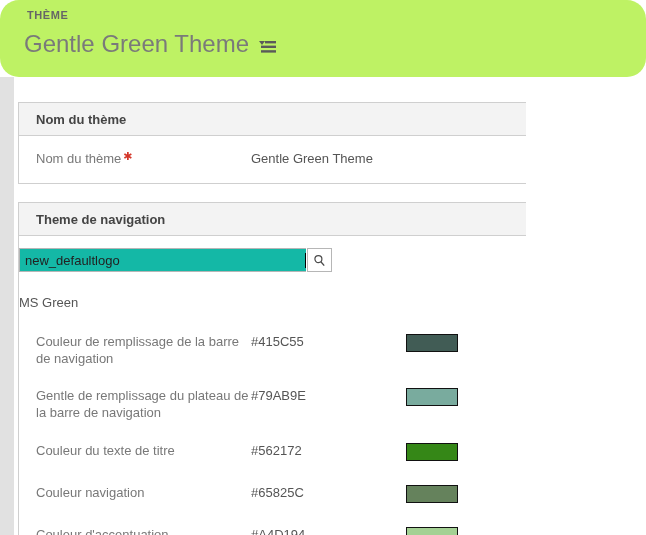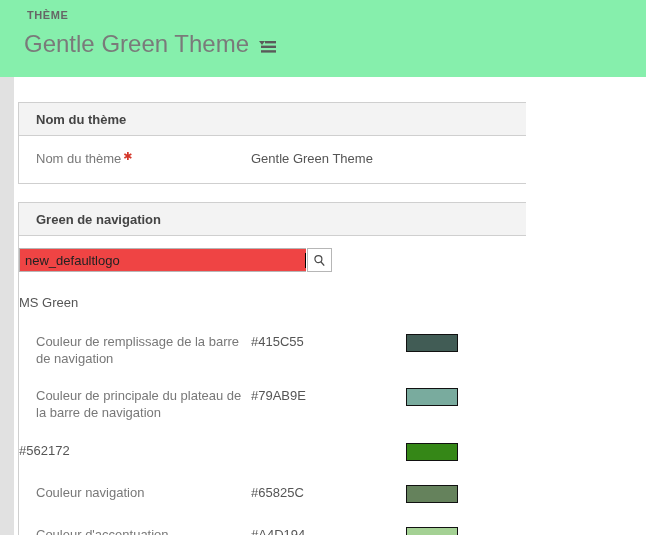--- a/index.html
+++ b/index.html
@@ -16,22 +16,23 @@
     -webkit-font-smoothing: antialiased;
   }
 
   
   .page-header {
     position: absolute;
     left: 0;
     top: 0;
     width: 646px;
     height: 77px;
-    background: #86efac;
-    box-sizing: border-box;
+    background: #bef264;
+    box-sizing: border-box;
+    border-radius: 19px;
   }
   .eyebrow {
     position: absolute;
     left: 27px;
     top: 9px;
     font-size: 11px;
     font-weight: bold;
     letter-spacing: 0.6px;
     color: #666666;
   }
@@ -155,21 +156,21 @@
     align-items: stretch;
     width: 313px;
     position: relative;
     top: -4px;
   }
   .lookup-input {
     flex: 1;
     height: 24px;
     border: 1px solid #b6b6b6;
     border-right: none;
-    background: #ef4444;
+    background: #14b8a6;
     font-family: "Liberation Sans", sans-serif;
     font-size: 13px;
     color: #222222;
     padding: 0 0 0 5px;
     box-sizing: border-box;
     outline: none;
     line-height: 22px;
   }
   .caret {
     width: 1px;
@@ -223,21 +224,21 @@
         <div class="field-label">
           <span>Nom du thème</span><span class="req-star">✱</span>
         </div>
         <div class="field-value">Gentle Green Theme</div>
       </div>
     </div>
   </div>
 
   <div class="section" style="top:125px;">
     <div class="section-header">
-      <span class="section-header-label">Green de navigation</span>
+      <span class="section-header-label">Theme de navigation</span>
     </div>
     <div class="section-body">
 
       <div class="field-row" style="padding-top:16px;padding-bottom:12px;">
         <div class="field-value">
           <div class="lookup-wrap">
             <input class="lookup-input" type="text" value="new_defaultlogo" style="">
             <span class="caret"></span>
             <button class="lookup-btn">
               <svg width="13" height="13" viewBox="0 0 13 13" aria-hidden="true">
@@ -257,28 +258,29 @@
 
       <div class="field-row" style="padding-top:9px;padding-bottom:11px;">
         <div class="field-label">Couleur de remplissage de la barre de navigation</div>
         <div class="field-value">#415C55</div>
         <div class="field-swatch-cell">
           <span class="swatch" style="background:#415C55;"></span>
         </div>
       </div>
 
       <div class="field-row" style="padding-top:9px;padding-bottom:11px;">
-        <div class="field-label">Couleur de principale du plateau de la barre de navigation</div>
+        <div class="field-label">Gentle de remplissage du plateau de la barre de navigation</div>
         <div class="field-value">#79AB9E</div>
         <div class="field-swatch-cell">
           <span class="swatch" style="background:#79AB9E;"></span>
         </div>
       </div>
 
       <div class="field-row" style="padding-top:10px;padding-bottom:13px;">
+        <div class="field-label">Couleur du texte de titre</div>
         <div class="field-value">#562172</div>
         <div class="field-swatch-cell">
           <span class="swatch" style="background:#358717;"></span>
         </div>
       </div>
 
       <div class="field-row" style="padding-top:10px;padding-bottom:13px;">
         <div class="field-label">Couleur navigation</div>
         <div class="field-value">#65825C</div>
         <div class="field-swatch-cell">

